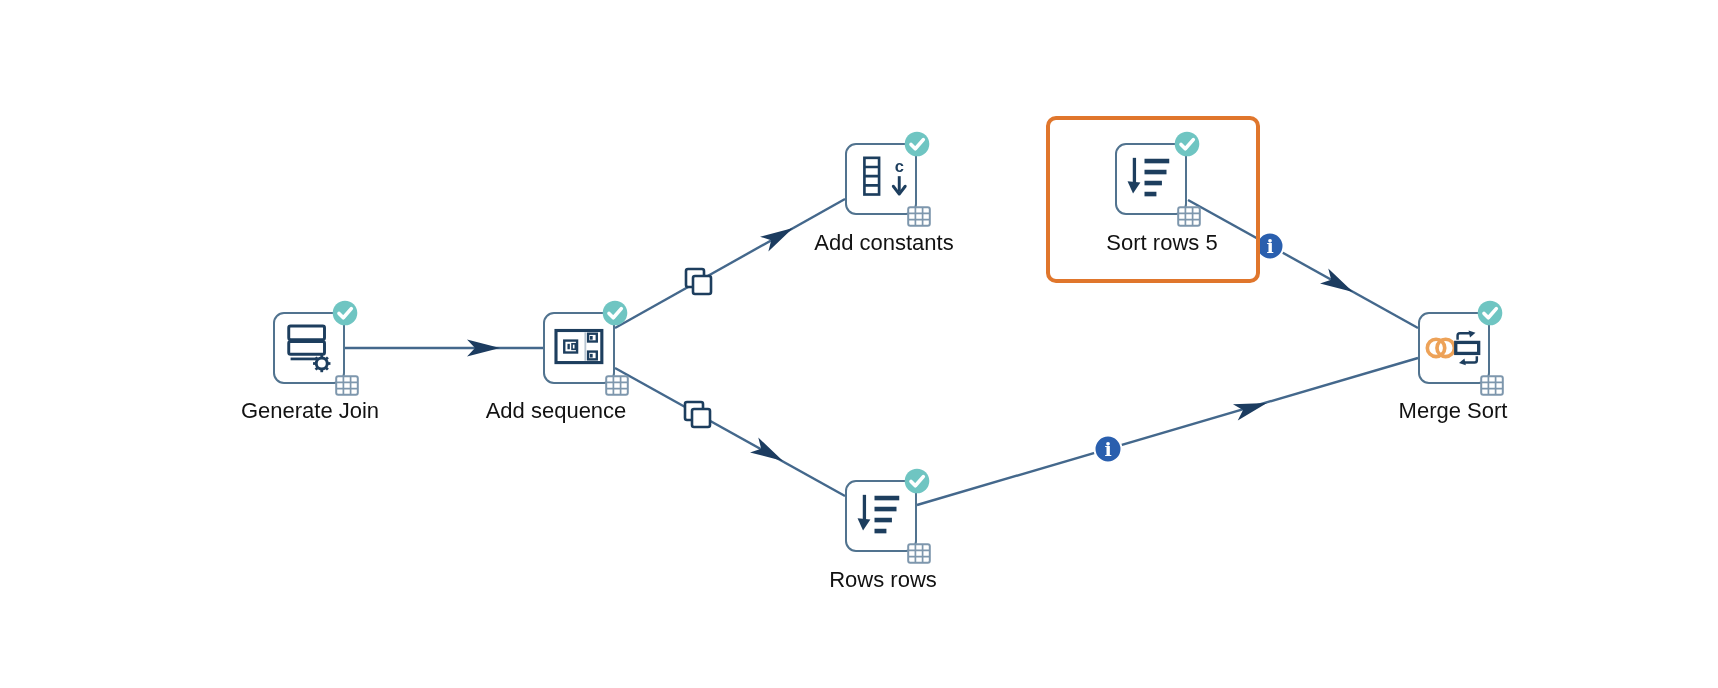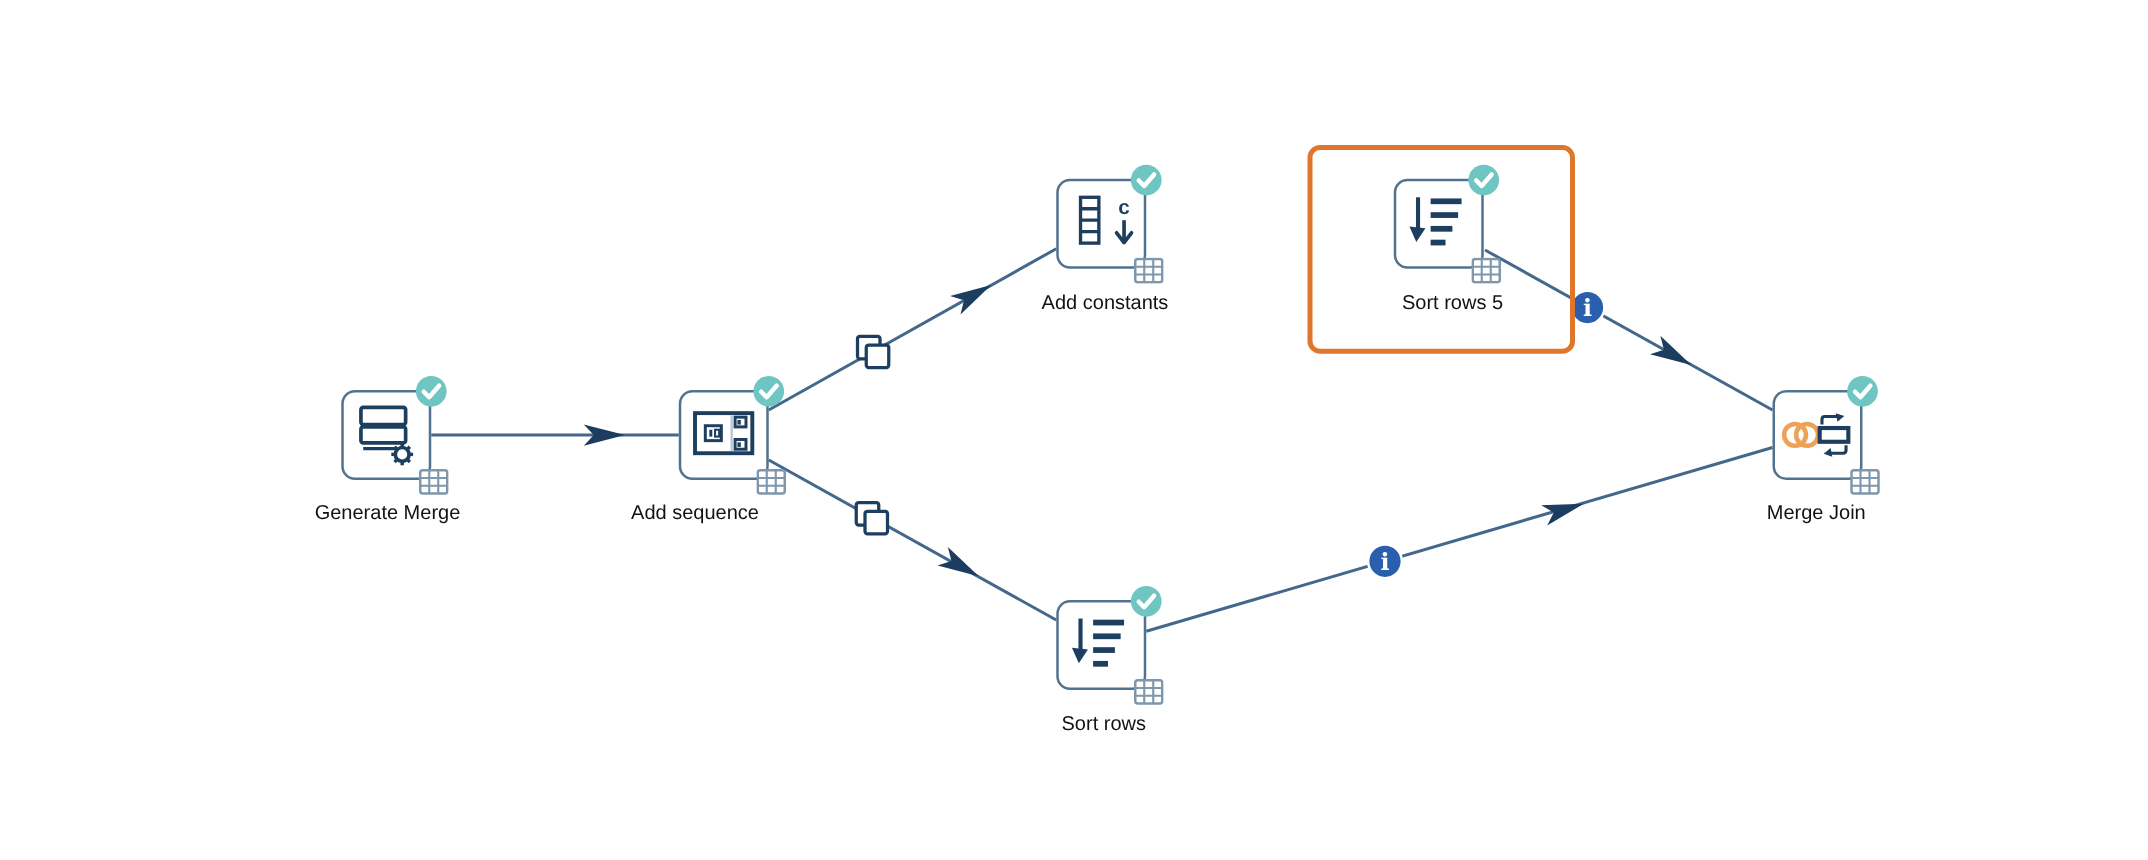--- a/index.html
+++ b/index.html
@@ -14,21 +14,21 @@
   .info circle{fill:var(--info,#2a5fae);stroke:#ffffff;stroke-width:2;}
   .info text{fill:#ffffff;font-family:"DejaVu Serif",serif;font-weight:bold;font-size:19px;text-anchor:middle;}
   .node{
     position:absolute;width:72px;height:72px;background:#ffffff;
     border:2.6px solid var(--border,#51738f);border-radius:11px;box-sizing:border-box;
   }
   .ic{position:absolute;left:0;top:0;width:66px;height:66px;overflow:visible;}
   .badge{position:absolute;width:26px;height:26px;left:57px;top:-14px;}
   .grid{position:absolute;width:24px;height:21px;left:60px;top:61px;}
   .nlabel{
-    position:absolute;transform:translateX(-50%);font-size:16px;line-height:24px;
+    position:absolute;transform:translateX(-50%);font-size:22px;line-height:24px;
     color:var(--label,#121212);white-space:nowrap;text-align:left;
   }
   .selection{
     position:absolute;left:1046px;top:116px;width:206px;height:159px;
     border:4px solid var(--orange,#e0762c);border-radius:10px;
   }
   .stroke-navy{stroke:var(--navy,#1d3e5e);fill:none;}
   .fill-navy{fill:var(--navy,#1d3e5e);stroke:none;}
   .stroke-amber{stroke:var(--amber,#eda258);fill:none;}
 </style>
@@ -101,21 +101,21 @@
     </svg>
     <svg class="badge" viewBox="0 0 26 26">
       <circle cx="13" cy="13" r="12.3" fill="var(--teal,#6fc5c2)"></circle>
       <path d="M7 13.4 L11.3 17.8 L19.3 8.6" stroke="#fff" stroke-width="3.6" fill="none" stroke-linecap="round" stroke-linejoin="round"></path>
     </svg>
     <svg class="grid" viewBox="0 0 24 21">
       <rect x="1.2" y="1.2" width="21.6" height="18.6" rx="2" fill="#fff" stroke="var(--grid,#7e97ad)" stroke-width="2"></rect>
       <path d="M8.4 1.2 V19.8 M15.6 1.2 V19.8 M1.2 7.4 H22.8 M1.2 13.6 H22.8" stroke="var(--grid,#7e97ad)" stroke-width="1.7" fill="none"></path>
     </svg>
   </div>
-  <div class="nlabel" style="left:310px;top:399px">Generate Merge</div>
+  <div class="nlabel" style="left:310px;top:399px">Generate Join</div>
 
   <div class="node" style="left:543px;top:312px">
     <svg class="ic" viewBox="0 0 72 72">
       <rect x="12" y="18" width="50" height="35" class="stroke-navy" stroke-width="3.4"></rect>
       <path d="M44 20 V51" stroke="#b9c6d2" stroke-width="2" fill="none"></path>
       <rect x="21" y="29" width="14" height="13" class="stroke-navy" stroke-width="2.6"></rect>
       <rect x="24.5" y="32.5" width="2.6" height="6" class="fill-navy"></rect>
       <rect x="29.5" y="32.5" width="3.6" height="6" class="stroke-navy" stroke-width="1.8"></rect>
       <rect x="47" y="21.5" width="9.5" height="8.5" class="stroke-navy" stroke-width="2.6"></rect>
       <rect x="47" y="41" width="9.5" height="8.5" class="stroke-navy" stroke-width="2.6"></rect>
@@ -183,36 +183,36 @@
     </svg>
     <svg class="badge" viewBox="0 0 26 26">
       <circle cx="13" cy="13" r="12.3" fill="var(--teal,#6fc5c2)"></circle>
       <path d="M7 13.4 L11.3 17.8 L19.3 8.6" stroke="#fff" stroke-width="3.6" fill="none" stroke-linecap="round" stroke-linejoin="round"></path>
     </svg>
     <svg class="grid" viewBox="0 0 24 21">
       <rect x="1.2" y="1.2" width="21.6" height="18.6" rx="2" fill="#fff" stroke="var(--grid,#7e97ad)" stroke-width="2"></rect>
       <path d="M8.4 1.2 V19.8 M15.6 1.2 V19.8 M1.2 7.4 H22.8 M1.2 13.6 H22.8" stroke="var(--grid,#7e97ad)" stroke-width="1.7" fill="none"></path>
     </svg>
   </div>
-  <div class="nlabel" style="left:883px;top:568px">Sort rows</div>
+  <div class="nlabel" style="left:883px;top:568px">Rows rows</div>
 
   <div class="node" style="left:1418px;top:312px">
     <svg class="ic" viewBox="0 0 72 72">
       <circle cx="17.5" cy="37" r="9.5" class="stroke-amber" stroke-width="4"></circle>
       <circle cx="28" cy="37" r="9.5" class="stroke-amber" stroke-width="4"></circle>
       <rect x="39" y="31" width="25" height="12" class="stroke-navy" stroke-width="3.6"></rect>
       <path d="M41 28 V23.5 Q41 21 43.5 21 H56" class="stroke-navy" stroke-width="2.7"></path>
       <polygon points="53,18 60.5,20.5 54.5,25.5" class="fill-navy"></polygon>
       <path d="M62 46 V50.5 Q62 53 59.5 53 H47" class="stroke-navy" stroke-width="2.7"></path>
       <polygon points="50,56 42.5,53.5 48.5,48.5" class="fill-navy"></polygon>
     </svg>
     <svg class="badge" viewBox="0 0 26 26">
       <circle cx="13" cy="13" r="12.3" fill="var(--teal,#6fc5c2)"></circle>
       <path d="M7 13.4 L11.3 17.8 L19.3 8.6" stroke="#fff" stroke-width="3.6" fill="none" stroke-linecap="round" stroke-linejoin="round"></path>
     </svg>
     <svg class="grid" viewBox="0 0 24 21">
       <rect x="1.2" y="1.2" width="21.6" height="18.6" rx="2" fill="#fff" stroke="var(--grid,#7e97ad)" stroke-width="2"></rect>
       <path d="M8.4 1.2 V19.8 M15.6 1.2 V19.8 M1.2 7.4 H22.8 M1.2 13.6 H22.8" stroke="var(--grid,#7e97ad)" stroke-width="1.7" fill="none"></path>
     </svg>
   </div>
-  <div class="nlabel" style="left:1453px;top:399px">Merge Join</div>
+  <div class="nlabel" style="left:1453px;top:399px">Merge Sort</div>
 
 </div>
 
 </body></html>

